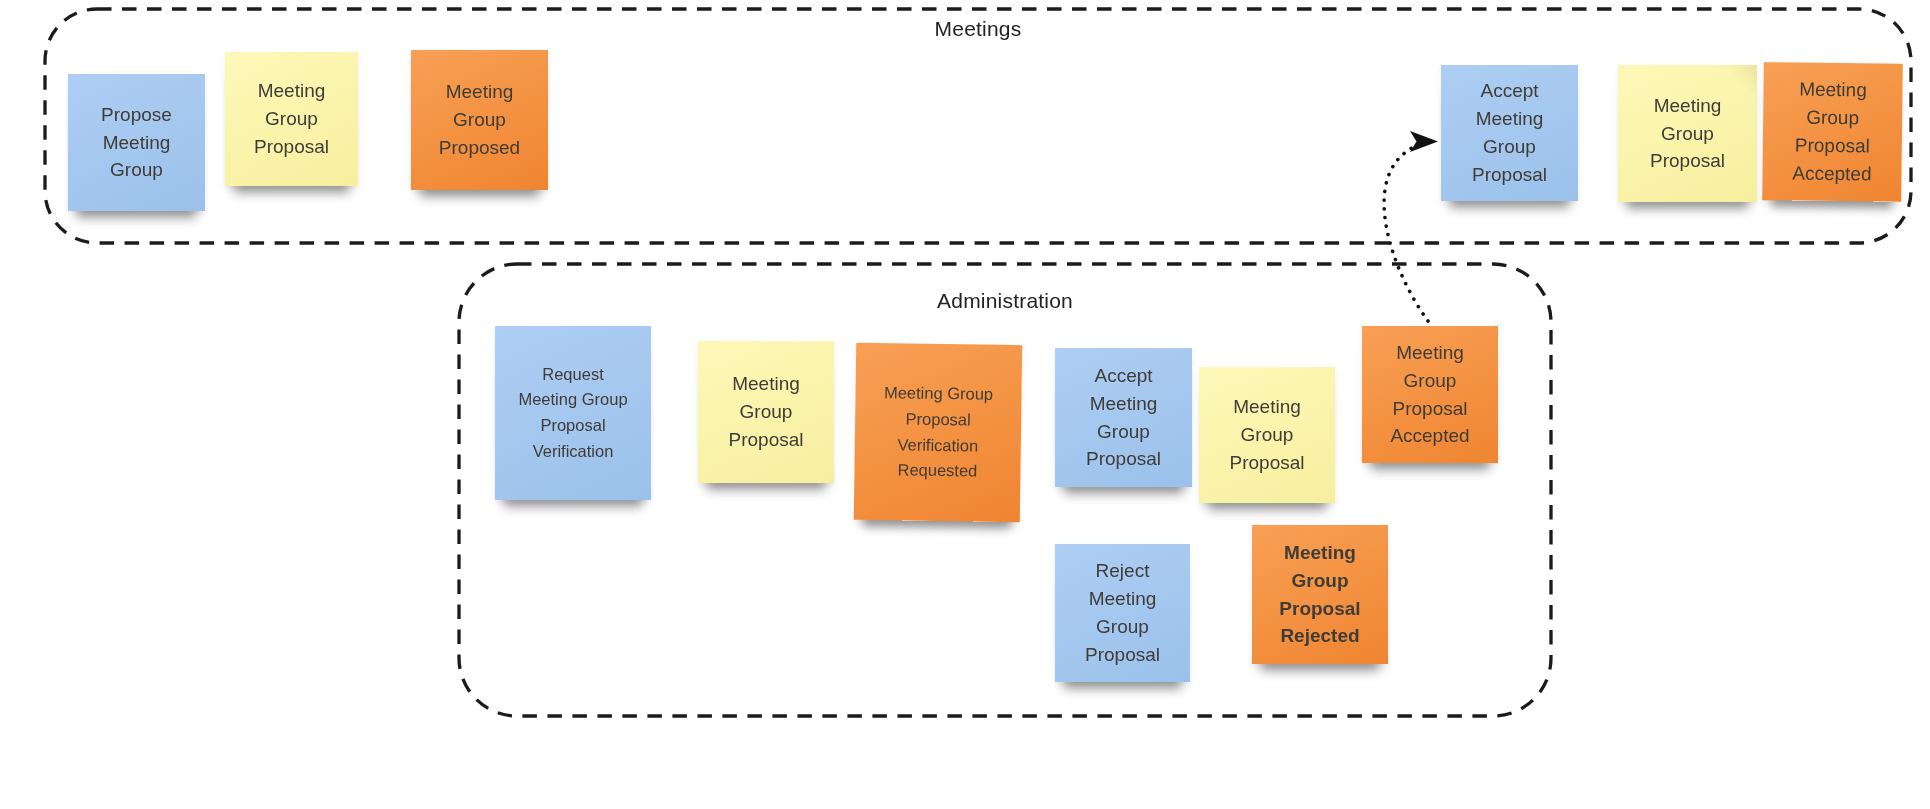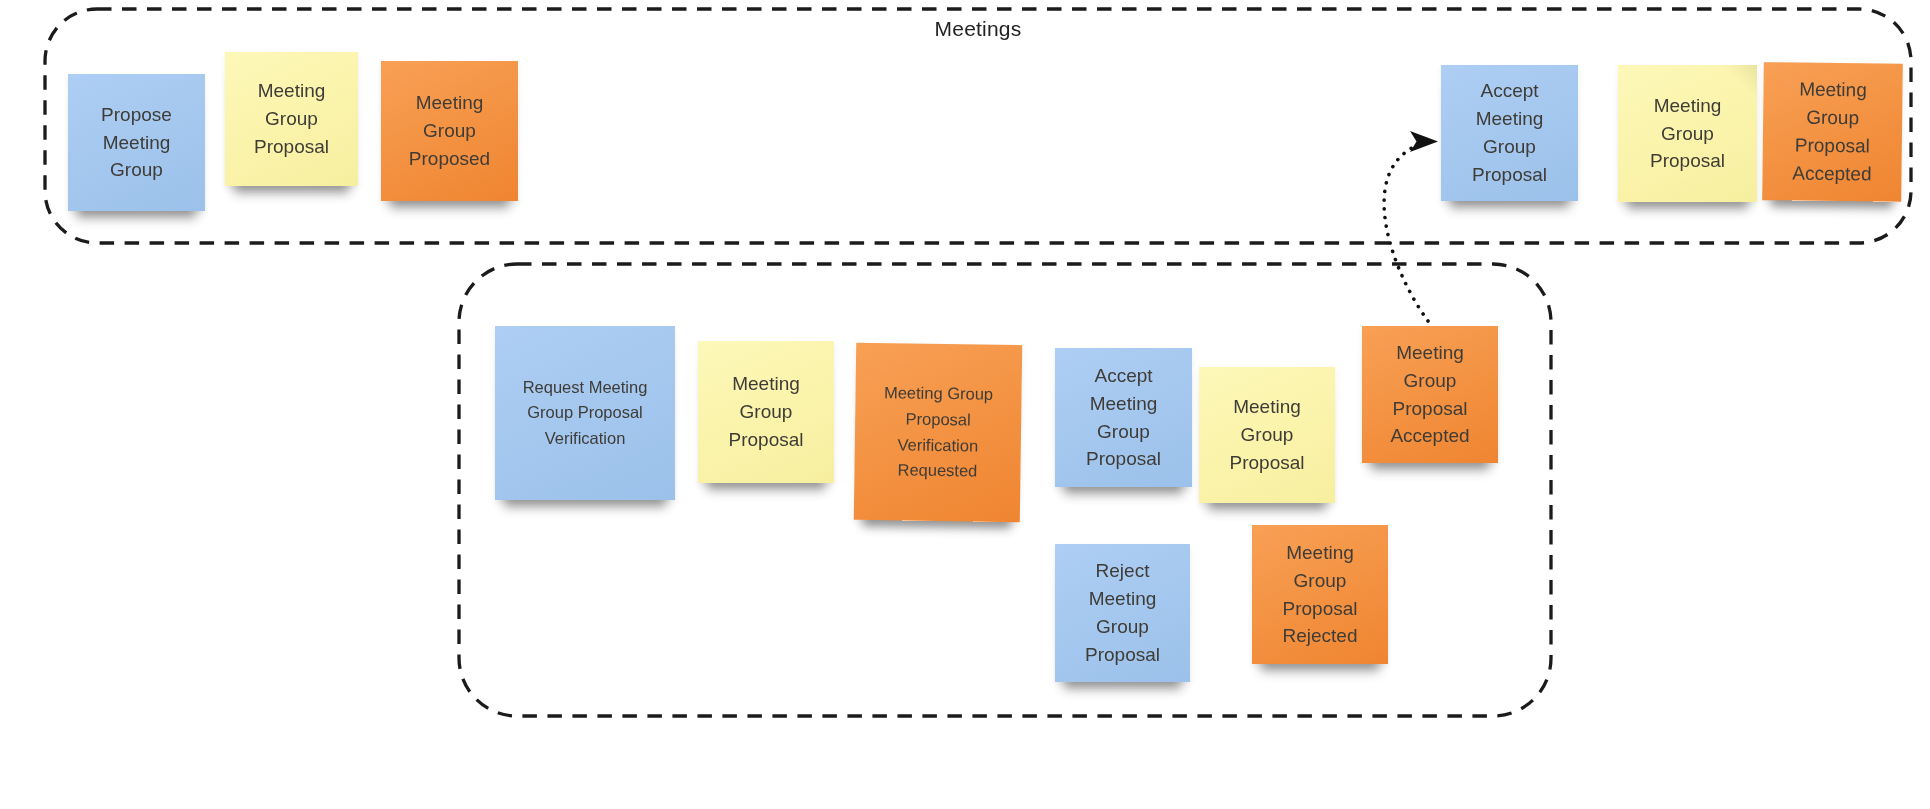--- a/index.html
+++ b/index.html
@@ -44,59 +44,60 @@
     <rect x="459" y="264" width="1092" height="452" rx="58" ry="58" fill="none" stroke="#1b1b1b" stroke-width="3.3" stroke-dasharray="14.5 10.5"></rect>
 
     <g>
       <path d="M 1428,321 C 1398,280 1372,212 1390,172 C 1398,155 1412,146 1424,143" fill="none" stroke="#111111" stroke-width="3.6" stroke-linecap="round" stroke-dasharray="0.1 8.6"></path>
       <polygon points="1438,141.5 1410,131 1416.5,141.5 1410,152" fill="#111111"></polygon>
     </g>
   </svg>
 
   <div class="frame-label" id="label-meetings">Meetings</div>
 
+  <div class="frame-label" id="label-administration">Administration</div>
 
   <div id="notes-layer">
       <div class="note" style="left: 68px; top: 53px; width: 137px; height: 137px; background: linear-gradient(155deg, rgb(174, 206, 244) 0%, rgb(155, 193, 234) 100%); color: rgb(63, 60, 55); margin-top: 21px;">
         <span class="note-text">Propose Meeting Group</span>
       </div>
       <div class="note" style="left: 225px; top: 52px; width: 133px; height: 134px; background: linear-gradient(155deg, rgb(253, 248, 184) 0%, rgb(247, 239, 159) 100%); color: rgb(63, 60, 55);">
         <span class="note-text">Meeting Group Proposal</span>
       </div>
-      <div class="note" style="left: 381px; top: 50px; width: 137px; height: 140px; background: linear-gradient(155deg, rgb(248, 160, 85) 0%, rgb(239, 133, 49) 100%); color: rgb(63, 60, 55); margin-top: 11px;">
+      <div class="note" style="left: 411px; top: 50px; width: 137px; height: 140px; background: linear-gradient(155deg, rgb(248, 160, 85) 0%, rgb(239, 133, 49) 100%); color: rgb(63, 60, 55);">
         <span class="note-text">Meeting Group Proposed</span>
       </div>
       <div class="note" style="left: 1441px; top: 65px; width: 137px; height: 136px; background: linear-gradient(155deg, rgb(174, 206, 244) 0%, rgb(155, 193, 234) 100%); color: rgb(63, 60, 55);">
         <span class="note-text">Accept Meeting Group Proposal</span>
       </div>
       <div class="note fold" style="left: 1618px; top: 65px; width: 139px; height: 137px; background: linear-gradient(155deg, rgb(253, 248, 184) 0%, rgb(247, 239, 159) 100%); color: rgb(63, 60, 55);">
         <span class="note-text">Meeting Group Proposal</span>
       </div>
       <div class="note" style="left: 1763px; top: 63px; width: 139px; height: 138px; background: linear-gradient(155deg, rgb(248, 160, 85) 0%, rgb(239, 133, 49) 100%); color: rgb(63, 60, 55); transform: rotate(0.7deg);">
         <span class="note-text">Meeting Group Proposal Accepted</span>
       </div>
-      <div class="note wide" style="left: 495px; top: 326px; width: 180px; height: 174px; background: linear-gradient(155deg, rgb(174, 206, 244) 0%, rgb(155, 193, 234) 100%); color: rgb(63, 60, 55); padding: 0px 18px;">
+      <div class="note wide" style="left: 495px; top: 326px; width: 156px; height: 174px; background: linear-gradient(155deg, rgb(174, 206, 244) 0%, rgb(155, 193, 234) 100%); color: rgb(63, 60, 55); padding: 0px 18px;">
         <span class="note-text">Request Meeting Group Proposal Verification</span>
       </div>
       <div class="note" style="left: 698px; top: 341px; width: 136px; height: 142px; background: linear-gradient(155deg, rgb(253, 248, 184) 0%, rgb(247, 239, 159) 100%); color: rgb(63, 60, 55);">
         <span class="note-text">Meeting Group Proposal</span>
       </div>
       <div class="note wide" style="left: 855px; top: 344px; width: 166px; height: 177px; background: linear-gradient(155deg, rgb(248, 160, 85) 0%, rgb(239, 133, 49) 100%); color: rgb(63, 60, 55); padding: 0px 23px; transform: rotate(0.8deg);">
         <span class="note-text">Meeting Group Proposal Verification Requested</span>
       </div>
       <div class="note" style="left: 1055px; top: 348px; width: 137px; height: 139px; background: linear-gradient(155deg, rgb(174, 206, 244) 0%, rgb(155, 193, 234) 100%); color: rgb(63, 60, 55);">
         <span class="note-text">Accept Meeting Group Proposal</span>
       </div>
       <div class="note" style="left: 1199px; top: 367px; width: 136px; height: 136px; background: linear-gradient(155deg, rgb(253, 248, 184) 0%, rgb(247, 239, 159) 100%); color: rgb(63, 60, 55);">
         <span class="note-text">Meeting Group Proposal</span>
       </div>
       <div class="note" style="left: 1362px; top: 326px; width: 136px; height: 137px; background: linear-gradient(155deg, rgb(248, 160, 85) 0%, rgb(239, 133, 49) 100%); color: rgb(63, 60, 55);">
         <span class="note-text">Meeting Group Proposal Accepted</span>
       </div>
       <div class="note" style="left: 1055px; top: 544px; width: 135px; height: 138px; background: linear-gradient(155deg, rgb(174, 206, 244) 0%, rgb(155, 193, 234) 100%); color: rgb(63, 60, 55);">
         <span class="note-text">Reject Meeting Group Proposal</span>
       </div>
-      <div class="note" style="left: 1252px; top: 525px; width: 136px; height: 139px; background: linear-gradient(155deg, rgb(248, 160, 85) 0%, rgb(239, 133, 49) 100%); color: rgb(63, 60, 55);">
+      <div class="note" style="left: 1252px; top: 525px; width: 136px; height: 139px; background: linear-gradient(155deg, rgb(248, 160, 85) 0%, rgb(239, 133, 49) 100%); color: rgb(63, 60, 55); font-weight: bold;">
         <span class="note-text">Meeting Group Proposal Rejected</span>
       </div>
     </div>
 
 </div>
 
 </body></html>

